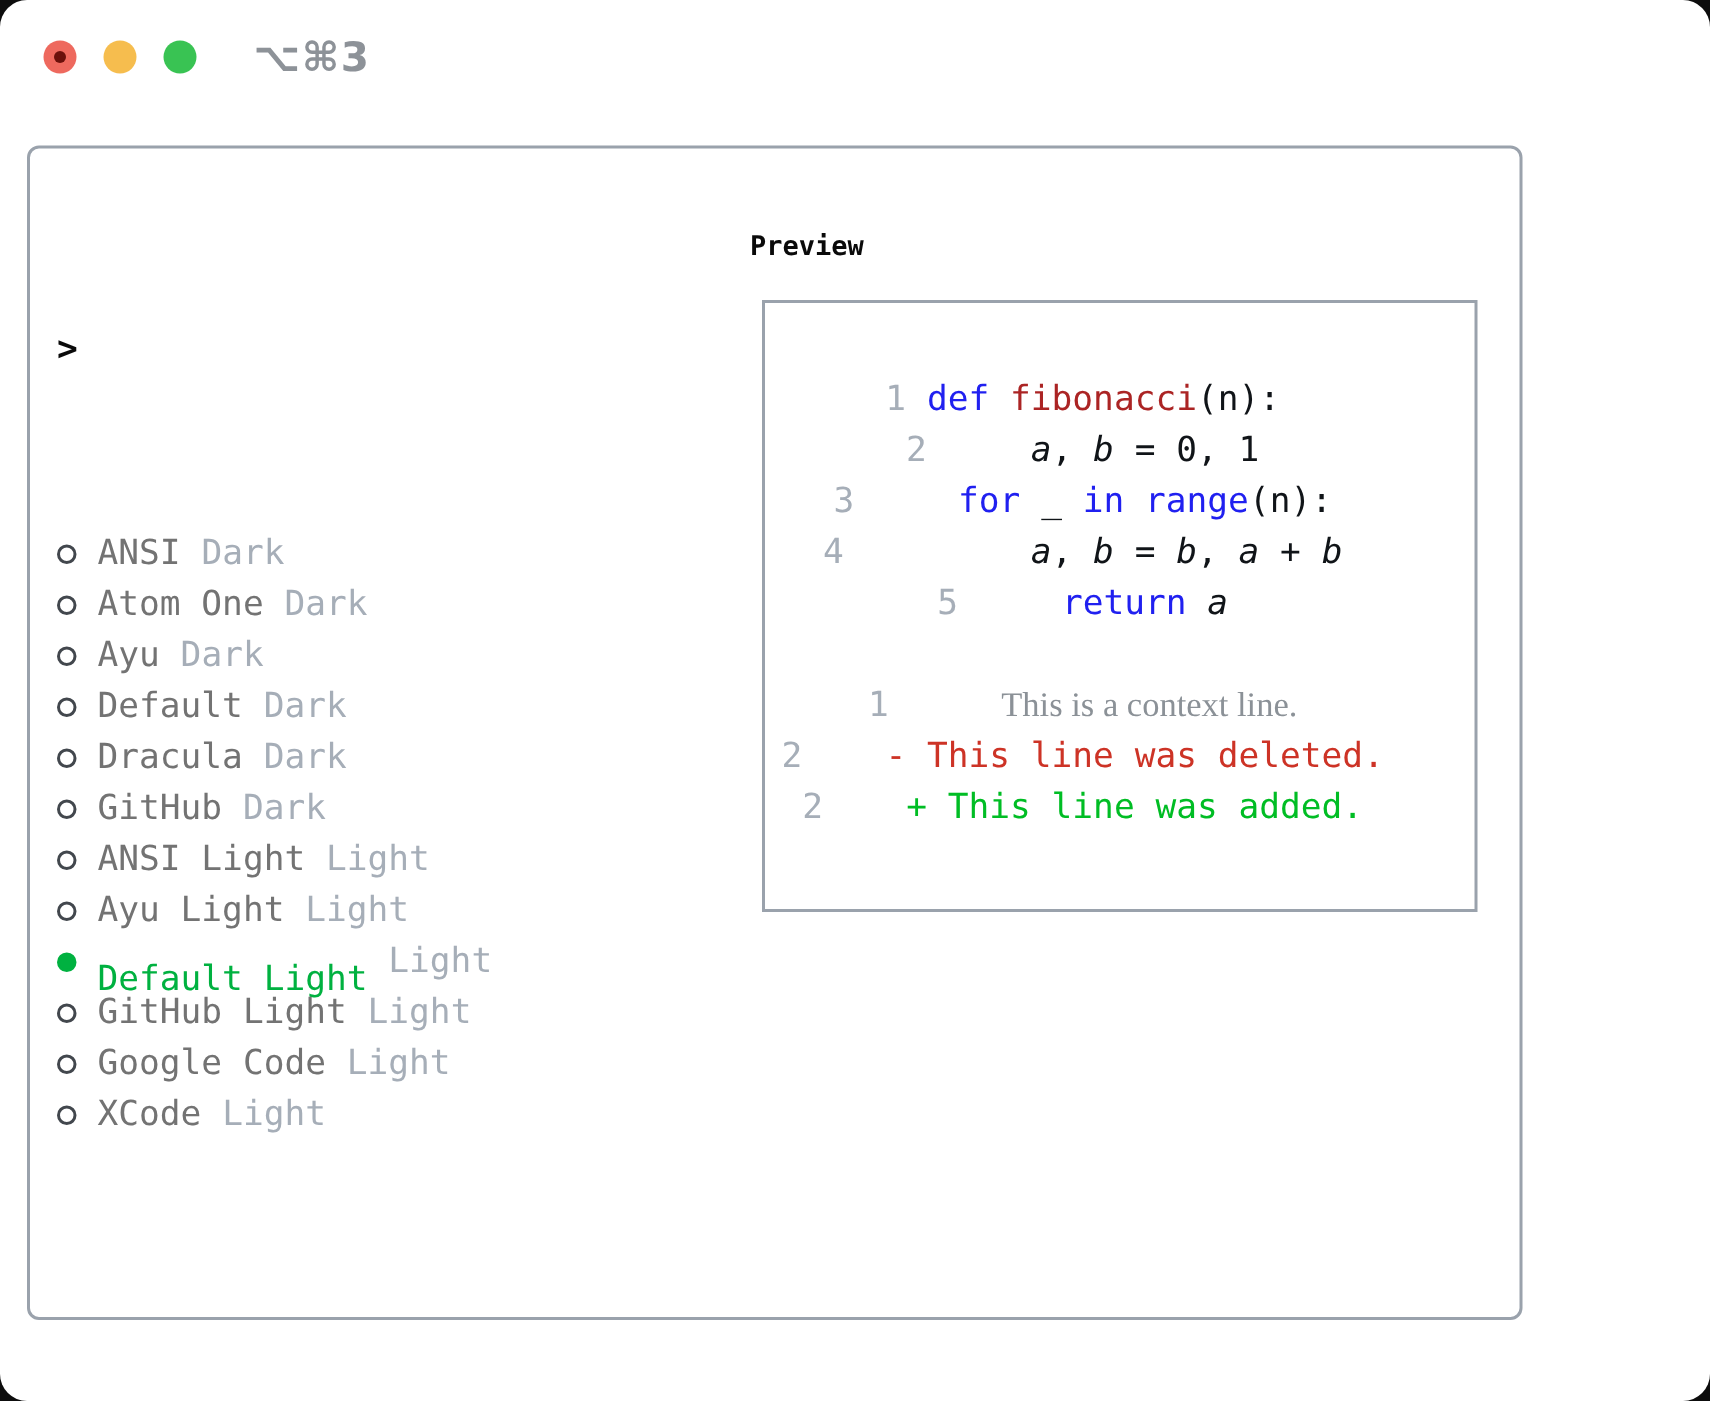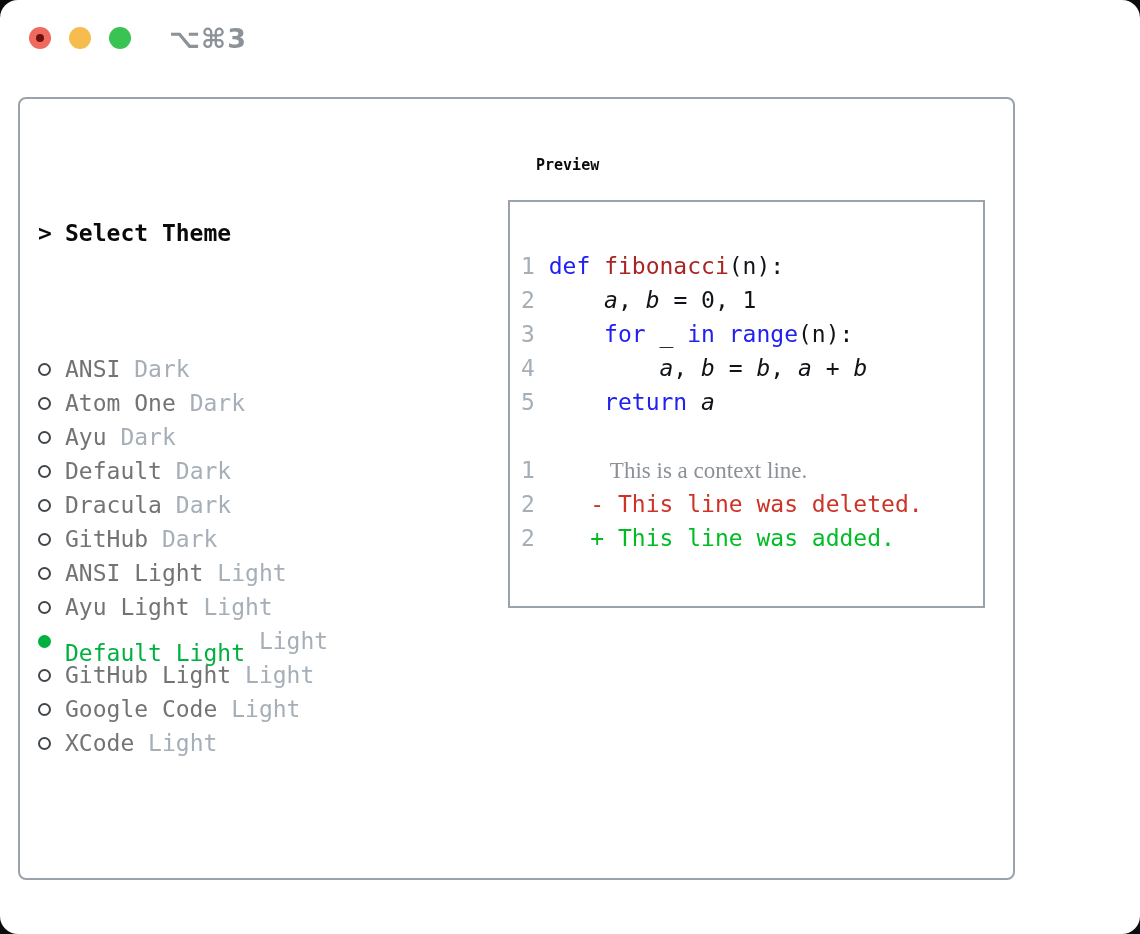--- a/index.html
+++ b/index.html
@@ -26,23 +26,23 @@
   .marker{width:27px;display:flex;align-items:center;flex:0 0 27px;}
   .prompt{font-weight:bold;color:#0a0a0a;}
   .radio{width:13px;height:13px;border:2px solid #42474d;border-radius:50%;box-sizing:border-box;display:inline-block;}
   .radio.on{background:var(--accent-green,#00b140);border-color:var(--accent-green,#00b140);}
   .heading{font-weight:bold;color:#0a0a0a;}
   .item-name{color:#737373;}
   .item-name.sel{color:var(--accent-green,#00b140);margin-top:23px;}
   .tag{color:var(--muted-gray,#a6aeb8);}
   .gap34{height:34px;}
   
-  .preview-heading{position:absolute;left:480px;top:49px;font-size:15px;line-height:34px;font-weight:bold;color:#0a0a0a;margin-left:36px;}
+  .preview-heading{position:absolute;left:480px;top:49px;font-size:18px;line-height:34px;font-weight:bold;color:#0a0a0a;}
   .preview-box{position:absolute;left:488px;top:101px;width:473px;height:404px;
-    border:2px solid var(--border-gray,#9aa2ac);background:#fff;overflow:hidden;}
+    border:2px solid var(--border-gray,#9aa2ac);background:#fff;overflow:hidden;text-align:center;}
   .codeblock{position:absolute;left:11px;top:47px;font-size:23px;line-height:34px;white-space:pre;color:#101418;}
   .cl{height:34px;}
   .ln{color:var(--muted-gray,#a6aeb8);}
   .tok-kw{color:var(--keyword-blue,#2020f0);}
   .tok-fn{color:var(--function-red,#ab2424);}
   .tok-var{font-style:italic;}
   .tok-plain{color:#101418;}
   .diff-context{color:var(--context-gray,#8b9197);font-family:Liberation Serif, serif;}
   .diff-deleted{color:var(--deleted-red,#cd3326);}
   .diff-added{color:var(--added-green,#00bd24);}
@@ -57,21 +57,20 @@
     <span class="dot dot-yellow"></span>
     <span class="dot dot-green"></span>
     <span class="wtitle">⌥⌘3</span>
   </div>
 
   <div class="panel">
 
     <div class="menu">
       <div class="row">
         <span class="marker"><span class="prompt">&gt;</span></span>
-        <span class="heading">Select Theme</span>
       </div>
 
       <div id="theme-list"><div class="row"><span class="marker"><span class="radio"></span></span><span class="item-name">ANSI</span><span> </span><span class="tag">Dark</span></div><div class="row"><span class="marker"><span class="radio"></span></span><span class="item-name">Atom One</span><span> </span><span class="tag">Dark</span></div><div class="row"><span class="marker"><span class="radio"></span></span><span class="item-name">Ayu</span><span> </span><span class="tag">Dark</span></div><div class="row"><span class="marker"><span class="radio"></span></span><span class="item-name">Default</span><span> </span><span class="tag">Dark</span></div><div class="row"><span class="marker"><span class="radio"></span></span><span class="item-name">Dracula</span><span> </span><span class="tag">Dark</span></div><div class="row"><span class="marker"><span class="radio"></span></span><span class="item-name">GitHub</span><span> </span><span class="tag">Dark</span></div><div class="row"><span class="marker"><span class="radio"></span></span><span class="item-name">ANSI Light</span><span> </span><span class="tag">Light</span></div><div class="row"><span class="marker"><span class="radio"></span></span><span class="item-name">Ayu Light</span><span> </span><span class="tag">Light</span></div><div class="row"><span class="marker"><span class="radio on"></span></span><span class="item-name sel">Default Light</span><span> </span><span class="tag">Light</span></div><div class="row"><span class="marker"><span class="radio"></span></span><span class="item-name">GitHub Light</span><span> </span><span class="tag">Light</span></div><div class="row"><span class="marker"><span class="radio"></span></span><span class="item-name">Google Code</span><span> </span><span class="tag">Light</span></div><div class="row"><span class="marker"><span class="radio"></span></span><span class="item-name">XCode</span><span> </span><span class="tag">Light</span></div></div>
 
       <div class="row gap34"></div>
 
       
 
       
 

